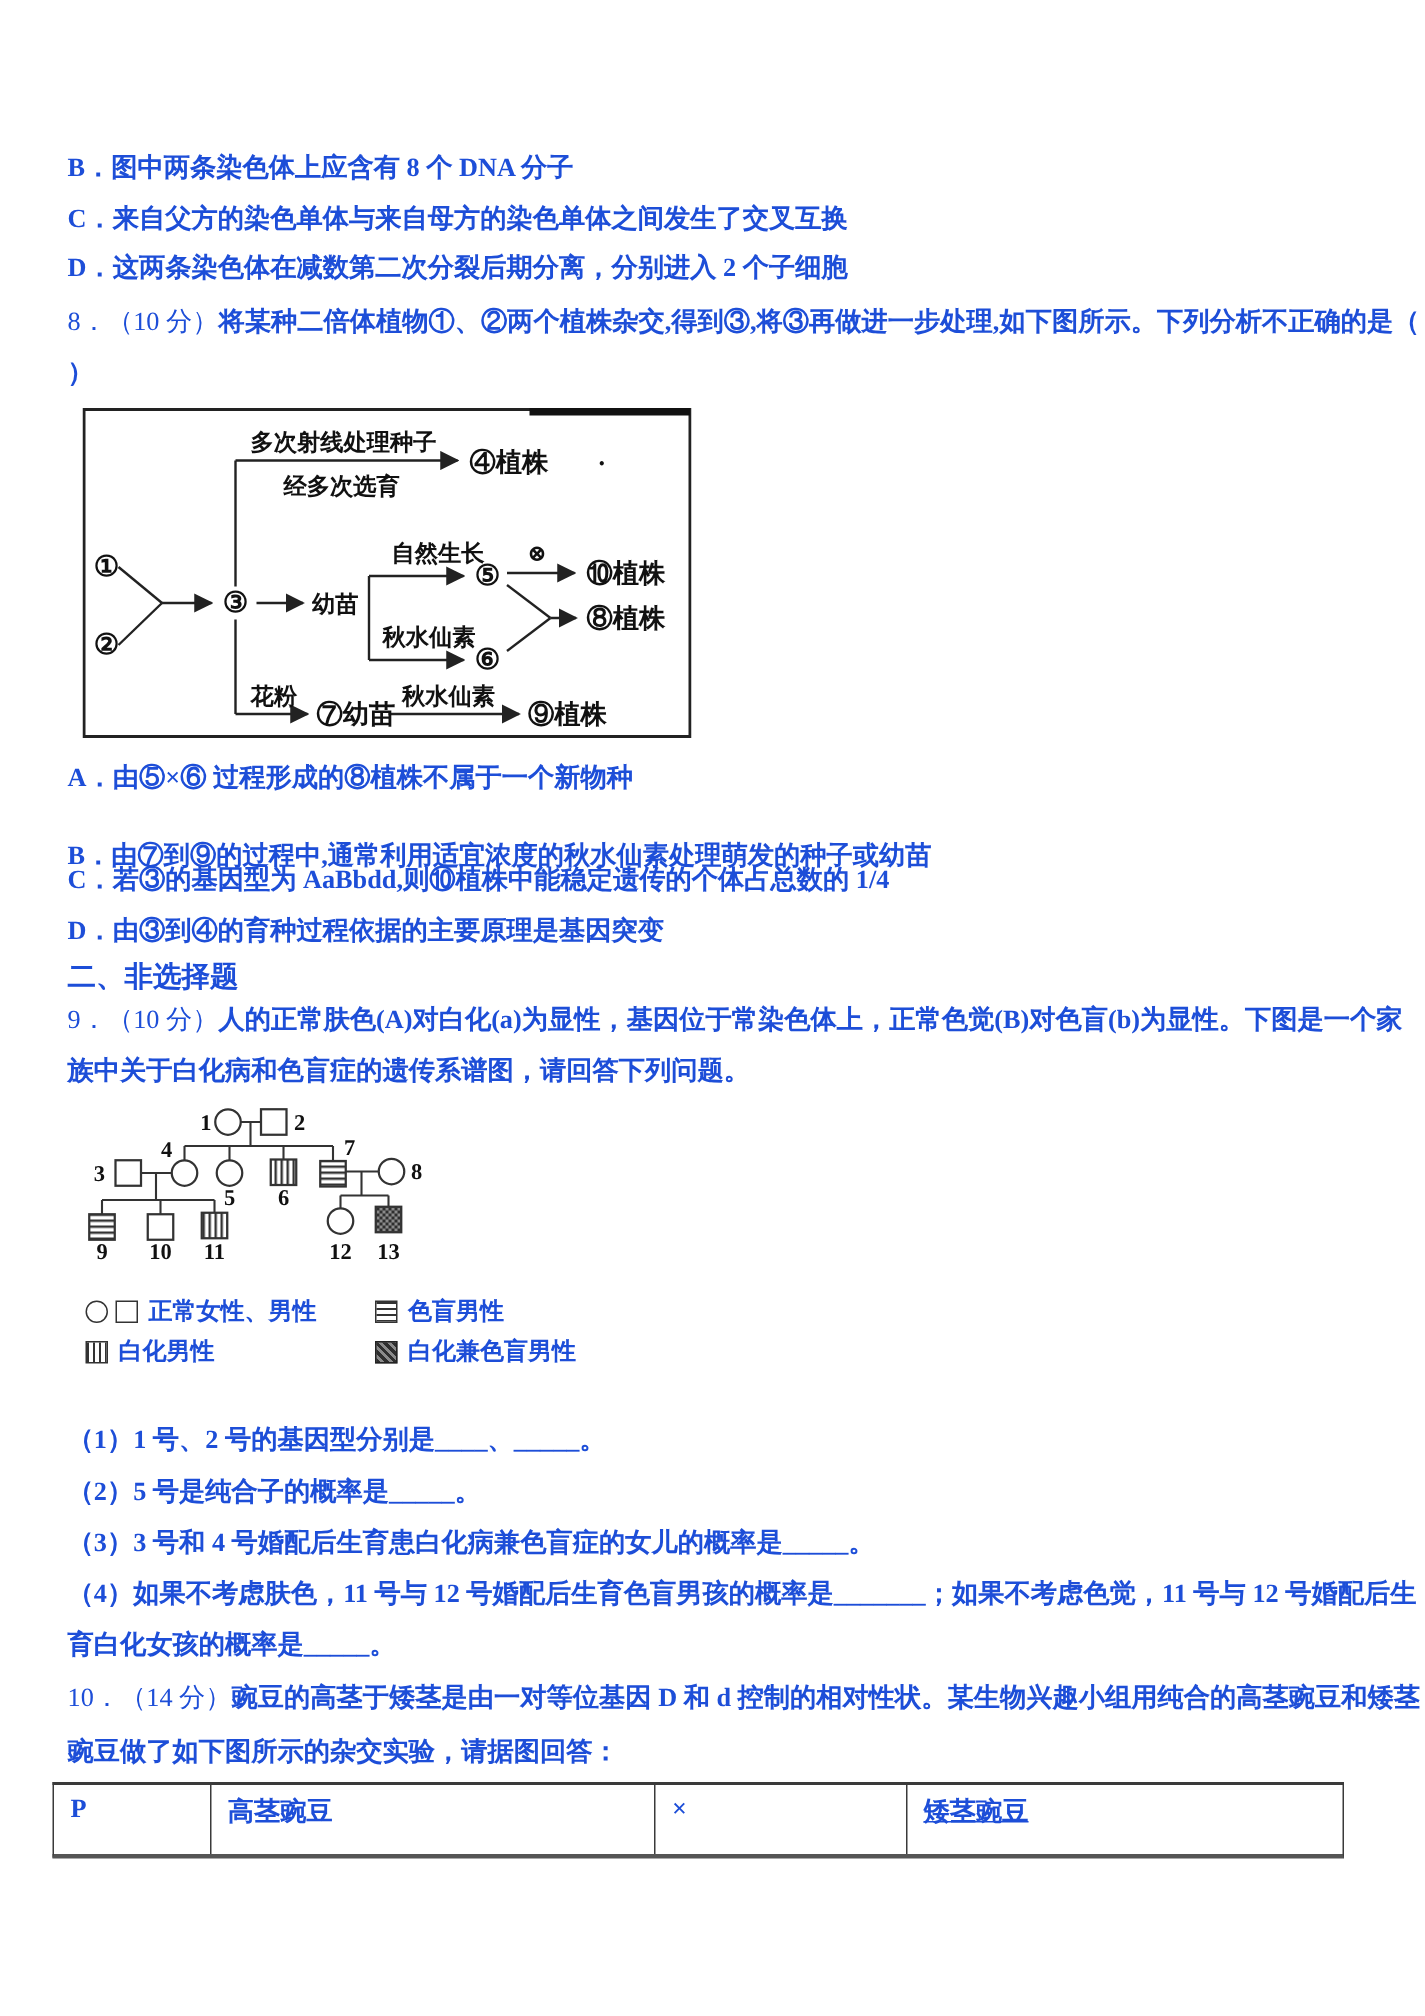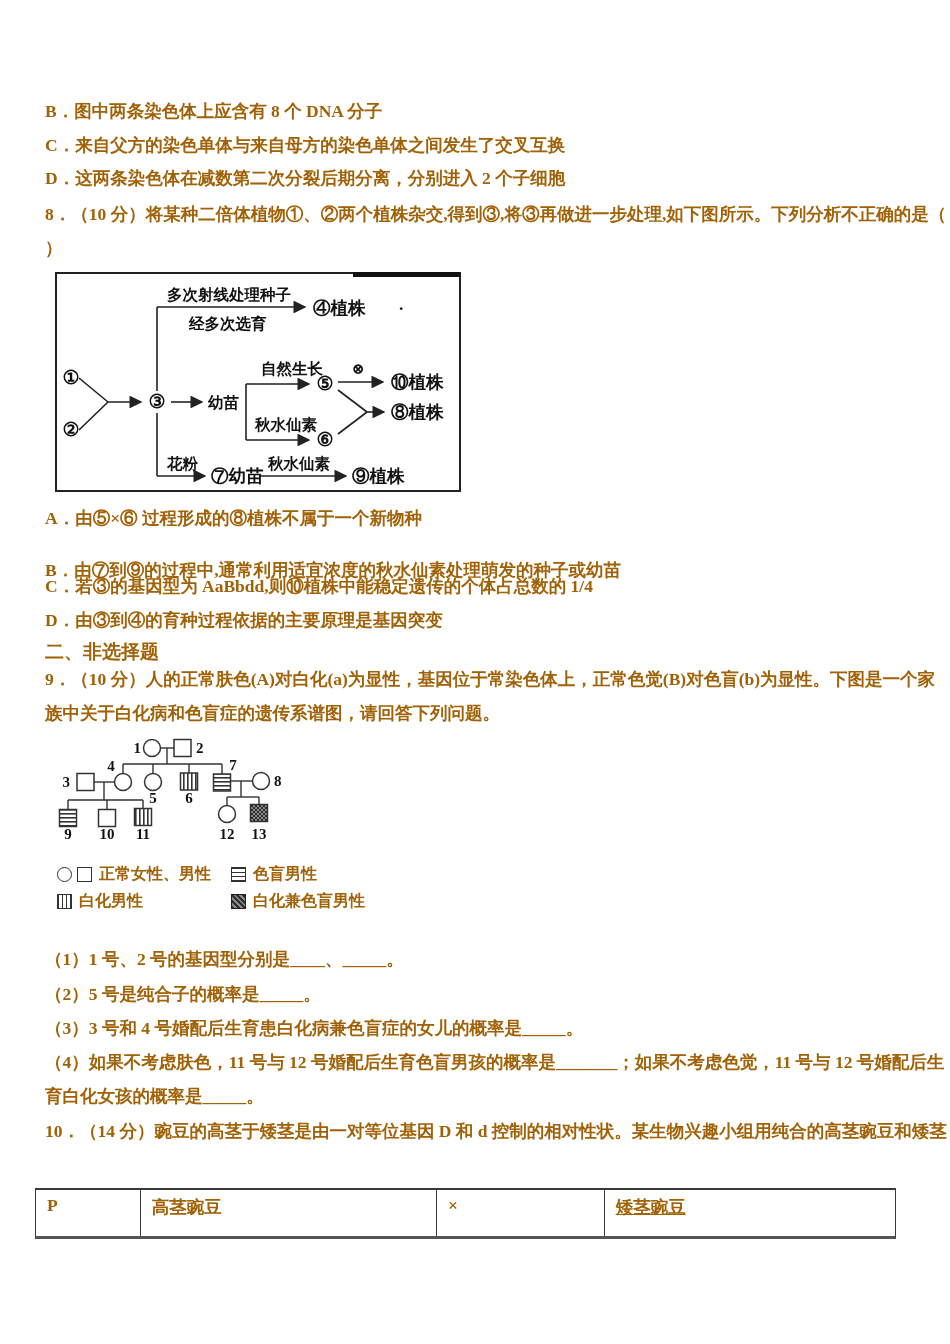--- a/index.html
+++ b/index.html
@@ -1,35 +1,35 @@
 <!DOCTYPE html>
 <html><head>
 <meta charset="utf-8">
 <style>
   html,body{margin:0;padding:0;background:#ffffff;}
   .page{
     position:relative;width:950px;height:1344px;background:#ffffff;
-    font-family:"Liberation Serif","DejaVu Serif",serif;color:#a16207;
+    font-family:"Liberation Serif","DejaVu Serif",serif;color:#1d4ed8;
     overflow:hidden;
   }
   .line{position:absolute;left:45px;white-space:nowrap;font-size:17.5px;line-height:22px;}
   .bold{font-weight:700;}
-  .normal{font-weight:700;margin-top:28px;}
+  .normal{font-weight:400;margin-top:28px;}
   .heading{font-size:19px;}
   
   .diagram-svg{position:absolute;left:55px;top:272px;}
   .pedigree-svg{position:absolute;left:55px;top:733px;}
   svg text{font-family:"Liberation Serif","DejaVu Serif",serif;fill:#111;}
   .dg-label{font-size:15.5px;font-weight:600;}
   .dg-node{font-size:19px;font-weight:600;}
   .dg-plant{font-size:17.5px;font-weight:600;}
   .pd-num{font-size:15px;font-weight:700;}
   
   .legend{position:absolute;left:57px;top:861px;width:360px;font-size:16px;font-weight:700;}
-  .legend-row{display:flex;height:27px;align-items:center;}
+  .legend-row{display:flex;height:27px;align-items:center;gap:19px;}
   .lg-item{display:flex;align-items:center;}
   .w174{width:174px;}
   .sym{display:inline-block;width:15px;height:15px;border:1.6px solid #333;background:#fff;box-sizing:border-box;margin-right:7px;flex:none;}
   .sym.circle{border-radius:50%;margin-right:5px;}
   .sym.hstripe{background:repeating-linear-gradient(to bottom,#333 0 1.5px,#fff 1.5px 4px);}
   .sym.vstripe{background:repeating-linear-gradient(to right,#333 0 1.5px,#fff 1.5px 4px);}
   .sym.dark{border-color:#222;background:#777;background-image:repeating-linear-gradient(45deg,#2e2e2e 0 2px,#8a8a8a 2px 4px);}
   
   .ptable{
     position:absolute;left:35px;top:1188px;width:861px;height:51px;
@@ -215,20 +215,21 @@
 
   <div class="line bold" style="top:948px">（1）1 号、2 号的基因型分别是____、_____。</div>
   <div class="line bold" style="top:983px">（2）5 号是纯合子的概率是_____。</div>
   <div class="line bold" style="top:1017px">（3）3 号和 4 号婚配后生育患白化病兼色盲症的女儿的概率是_____。</div>
   <div class="line bold" style="top:1051px">（4）如果不考虑肤色，11 号与 12 号婚配后生育色盲男孩的概率是_______；如果不考虑色觉，11 号与 12 号婚配后生</div>
   <div class="line bold" style="top:1085px">育白化女孩的概率是_____。</div>
 
   <div class="line" style="top:1120px">
     <span class="normal">10．（14 分）</span><span class="bold">豌豆的高茎于矮茎是由一对等位基因 D 和 d 控制的相对性状。某生物兴趣小组用纯合的高茎豌豆和矮茎</span>
   </div>
+  <div class="line bold" style="top:1156px">豌豆做了如下图所示的杂交实验，请据图回答：</div>
 
   <div class="ptable">
     <div class="cell c1">P</div>
     <div class="cell c2">高茎豌豆</div>
     <div class="cell c3">×</div>
     <div class="cell c4">矮茎豌豆</div>
   </div>
 
 </div>
 

